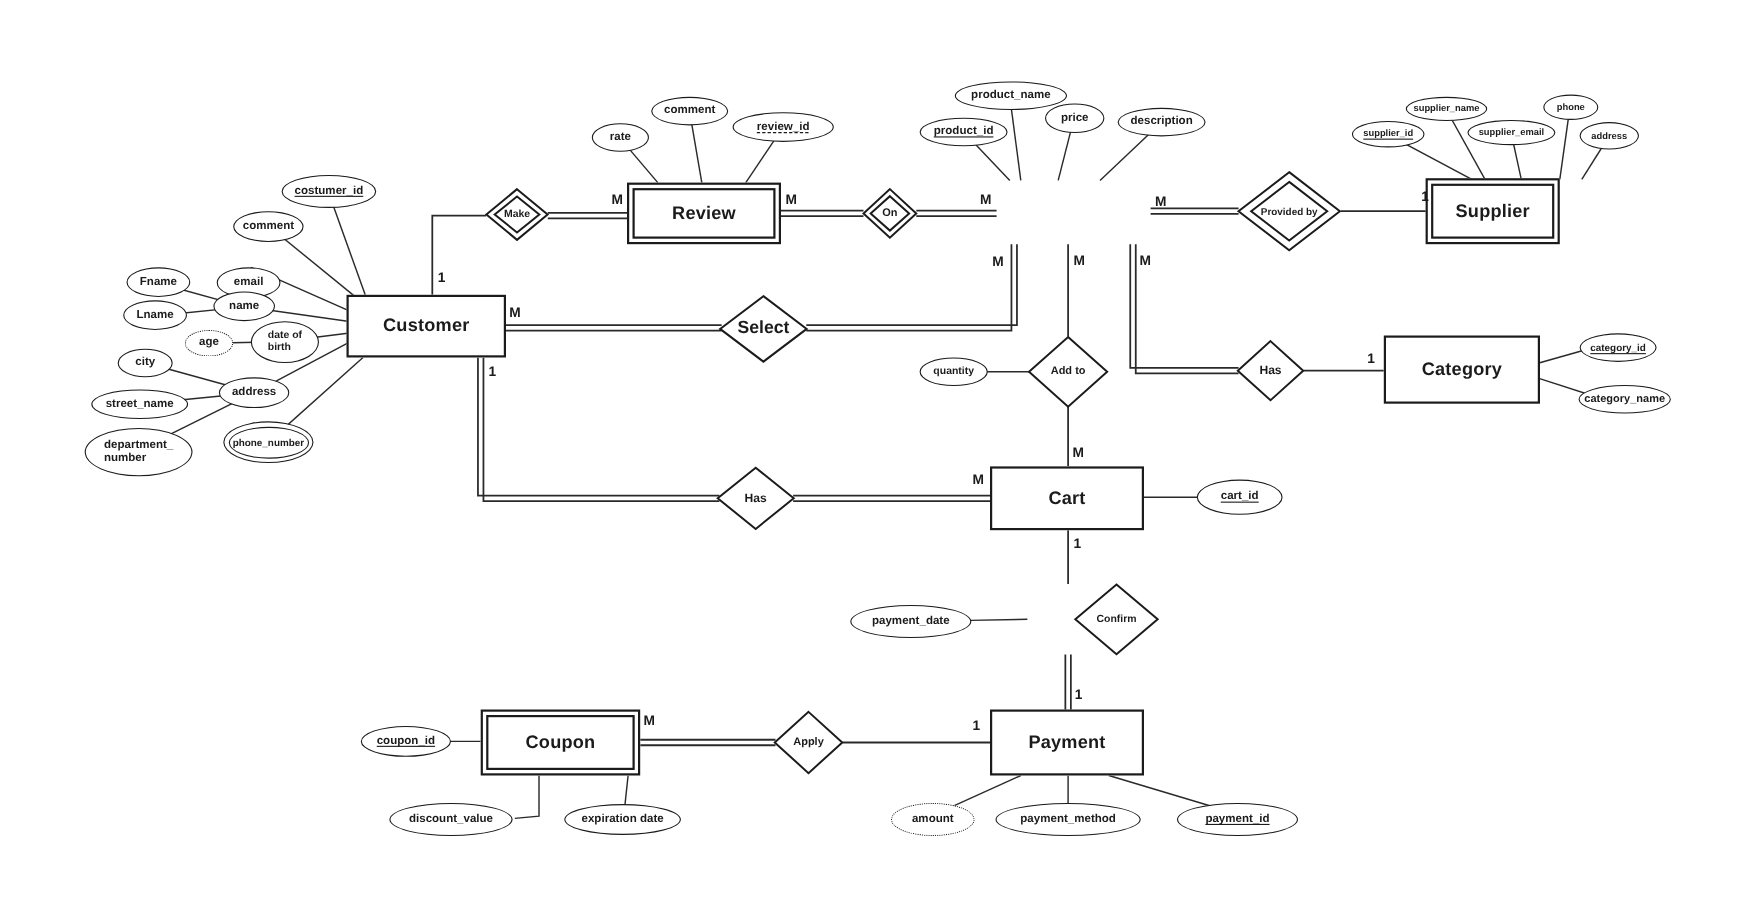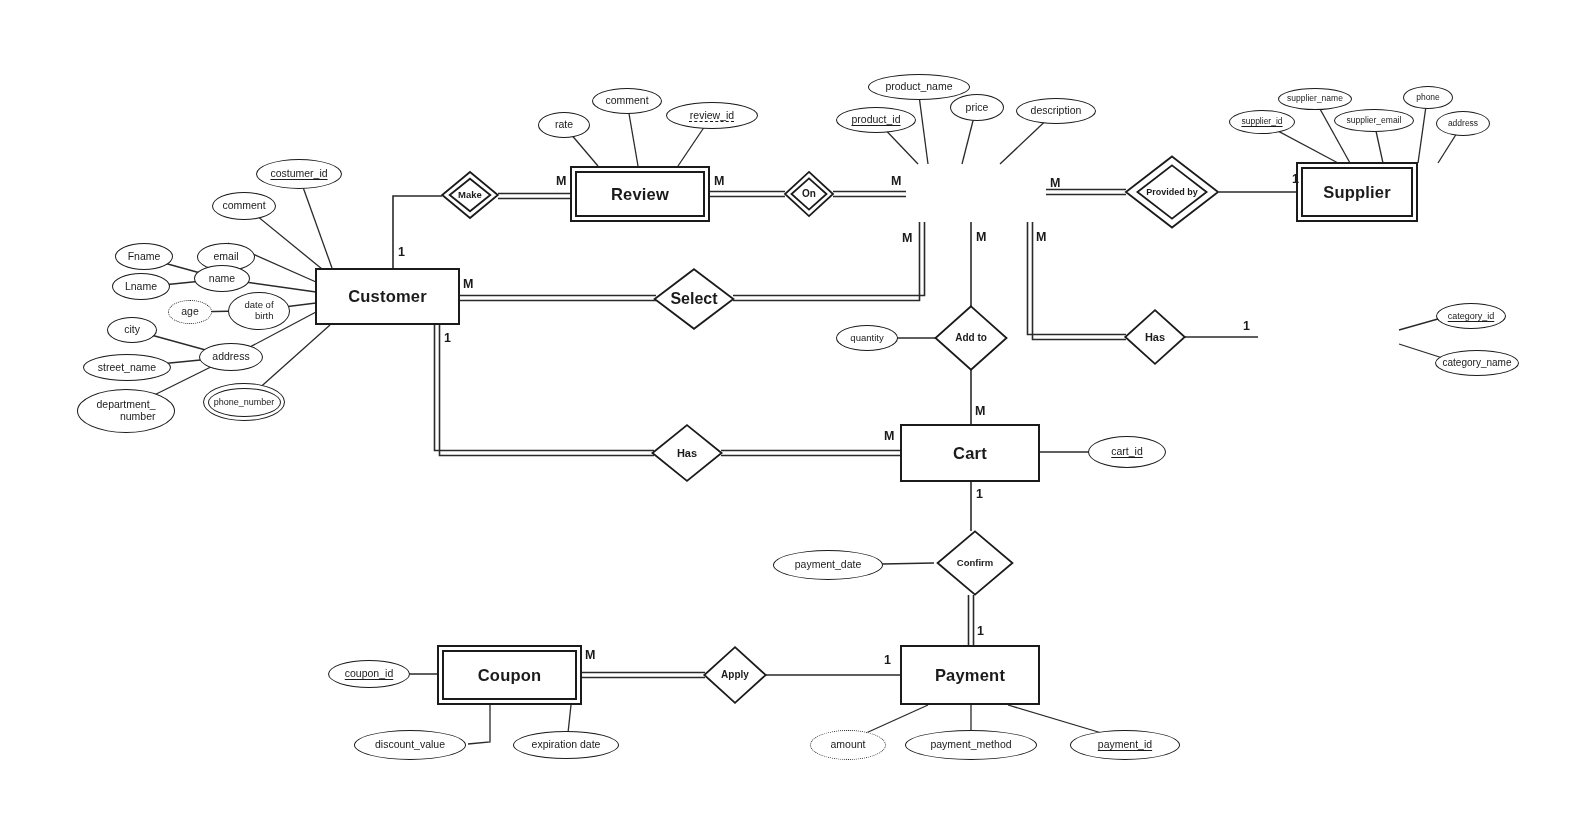--- a/index.html
+++ b/index.html
@@ -8,22 +8,22 @@
   .canvas { position:relative; width:1592px; height:820px; background:#fff; overflow:hidden; }
   .wires { position:absolute; left:0; top:0; }
 
   .entity { position:absolute; background:#fff; border:2px solid #1b1b1b;
             display:flex; align-items:center; justify-content:center;
             font-weight:700; font-size:16.5px; letter-spacing:.2px; }
   .entity.double::before { content:""; position:absolute; inset:3px; border:2px solid #1b1b1b; }
   .entity span { position:relative; z-index:1; }
 
   .attr { position:absolute; background:#fff; border:1.5px solid #1b1b1b; border-radius:50%;
-          display:flex; align-items:center; justify-content:center; text-align:right;
-          font-weight:400; font-size:10.5px; line-height:1.12; }
+          display:flex; align-items:center; justify-content:center; text-align:left;
+          font-weight:700; font-size:10.5px; line-height:1.12; }
   .attr .t { position:relative; z-index:1; white-space:pre-line; padding:0 3px; }
   .attr.sm { font-size:8.5px; }
   .attr.derived { border:1.6px dotted #1b1b1b; }
   .attr.multi::before { content:""; position:absolute; inset:3.5px; border:1.4px solid #1b1b1b; border-radius:50%; }
   .attr.multi { font-size:9px; }
   .key { text-decoration:underline; text-underline-offset:2px; }
   .pkey { text-decoration:underline dashed; text-underline-offset:2px; }
 
   .diamond { position:absolute; display:flex; align-items:center; justify-content:center; }
   .diamond svg { position:absolute; inset:0; width:100%; height:100%; overflow:visible; }
@@ -114,20 +114,23 @@
 
   <div class="entity double" style="left:570px;top:166px;width:140px;height:56px">
       <span>Review</span>
     </div>
   <div class="entity" style="left:315px;top:268px;width:145px;height:57px">
       <span>Customer</span>
     </div>
   <div class="entity double" style="left:1296px;top:162px;width:122px;height:60px">
       <span>Supplier</span>
     </div>
+  <div class="entity" style="left:1258px;top:305px;width:142px;height:62px">
+      <span>Category</span>
+    </div>
   <div class="entity" style="left:900px;top:424px;width:140px;height:58px">
       <span>Cart</span>
     </div>
   <div class="entity" style="left:900px;top:645px;width:140px;height:60px">
       <span>Payment</span>
     </div>
   <div class="entity double" style="left:437px;top:645px;width:145px;height:60px">
       <span>Coupon</span>
     </div>
 
@@ -169,21 +172,21 @@
         <polygon points="50,2 98,50 50,98 2,50"></polygon>
       </svg>
     <span class="dlabel" style="font-size:11px">Has</span>
   </div>
   <div class="diamond" style="left:651px;top:424px;width:72px;height:58px">
     <svg viewBox="0 0 100 100" preserveAspectRatio="none">
         <polygon points="50,2 98,50 50,98 2,50"></polygon>
       </svg>
     <span class="dlabel" style="font-size:11px">Has</span>
   </div>
-  <div class="diamond" style="left:936px;top:530px;width:78px;height:66px">
+  <div class="diamond" style="left:976px;top:530px;width:78px;height:66px">
     <svg viewBox="0 0 100 100" preserveAspectRatio="none">
         <polygon points="50,2 98,50 50,98 2,50"></polygon>
       </svg>
     <span class="dlabel" style="font-size:9.5px">Confirm</span>
   </div>
   <div class="diamond" style="left:703px;top:646px;width:64px;height:58px">
     <svg viewBox="0 0 100 100" preserveAspectRatio="none">
         <polygon points="50,2 98,50 50,98 2,50"></polygon>
       </svg>
     <span class="dlabel">Apply</span>

